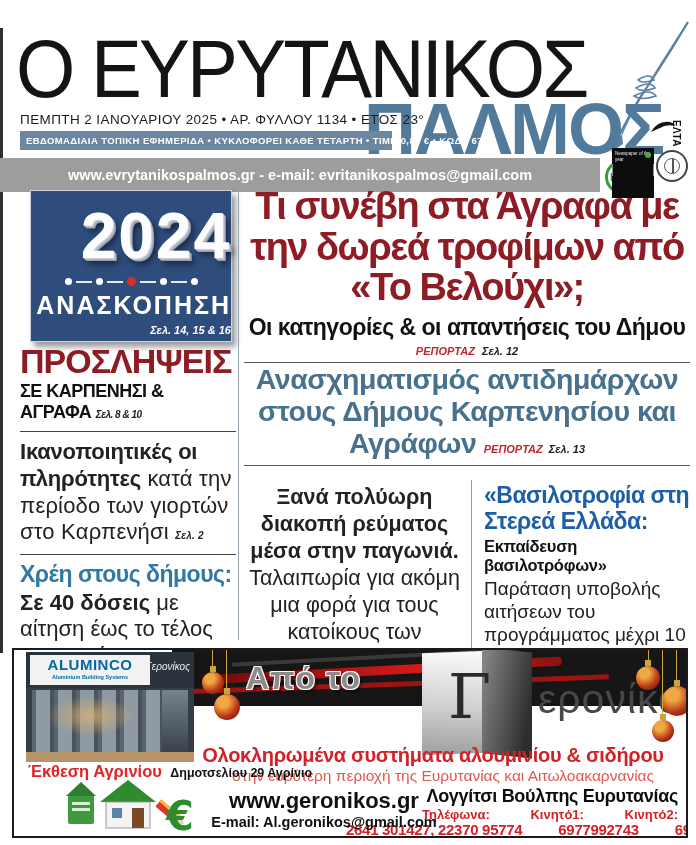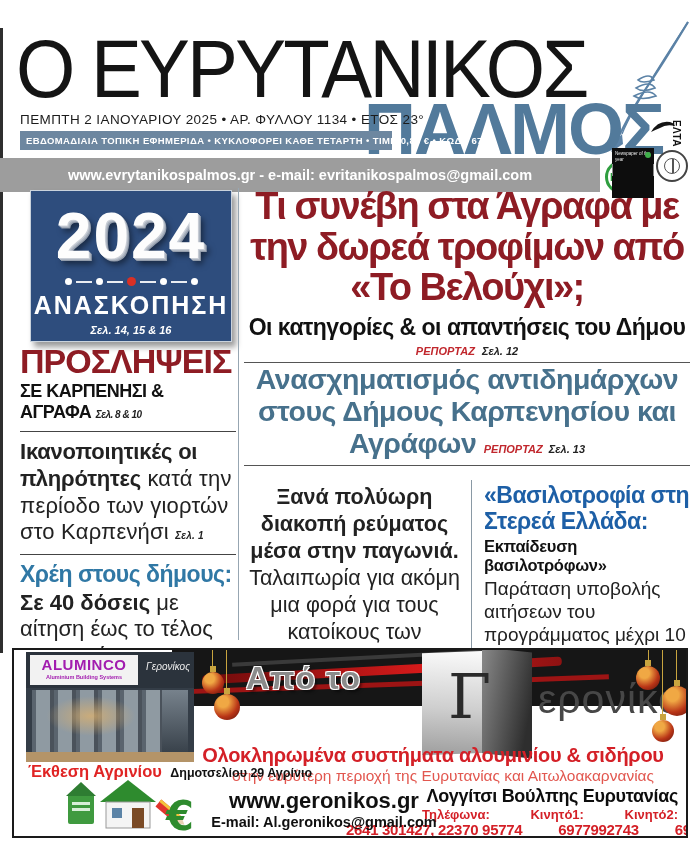--- a/index.html
+++ b/index.html
@@ -29,21 +29,21 @@
   .elta{left:650px;top:118px;width:40px;height:44px;}
   .elta .elta-text{position:absolute;right:0;top:10px;font-size:10px;font-weight:700;color:#111;
       transform:rotate(90deg);transform-origin:center;letter-spacing:.5px;}
   .stamp{left:656px;top:150px;width:32px;height:32px;border:2px solid #444;border-radius:50%;
       box-sizing:border-box;background:#fff;}
   .stamp:before{content:"";position:absolute;left:6px;top:6px;right:6px;bottom:6px;border:1.5px solid #555;border-radius:50%;}
   .stamp:after{content:"";position:absolute;left:50%;top:7px;bottom:7px;width:2px;background:#555;}
 
   
   .review-box{left:30px;top:190px;width:202px;height:152px;background:#2e4d7d;border:1px solid #c9d2dc;
-      box-shadow:4px 5px 6px rgba(0,0,0,.4);text-align:center;color:#fff;box-sizing:border-box;}
+      box-shadow:4px 5px 6px rgba(0,0,0,.4);text-align:right;color:#fff;box-sizing:border-box;}
   .review-year{font-size:64px;font-weight:700;letter-spacing:2px;margin-top:8px;color:#fdfdfd;
       text-shadow:1px 1px 0 #c9ced6,2px 2px 0 #aeb6c2,3px 3px 0 #939dac,5px 6px 6px rgba(0,0,0,.5);}
   .timeline{display:flex;align-items:center;justify-content:center;gap:4px;margin-top:4px;}
   .timeline .t-dot{width:7px;height:7px;border-radius:50%;background:#fff;}
   .timeline .t-dot.red{width:9px;height:9px;background:#d93025;}
   .timeline .t-dash{width:16px;height:2px;background:#fff;opacity:.9;}
   .review-title{font-size:25px;font-weight:700;letter-spacing:2px;margin-top:5px;}
   .review-pages{font-size:11px;font-style:italic;font-weight:700;margin-top:4px;}
 
   
@@ -83,22 +83,22 @@
 
   
   .ad{left:12px;top:648px;width:676px;height:190px;border:2px solid #1a1a1a;background:#fff;
       box-sizing:border-box;overflow:hidden;}
   .ad-band{position:absolute;left:158px;top:0;right:0;height:56px;background:#161616;overflow:hidden;}
   .ad-band .s1{position:absolute;left:30px;top:16px;width:70%;height:9px;background:linear-gradient(90deg,#6e0b0b,#d41a1a 60%,#8e1212);transform:rotate(-3deg);border-radius:4px;}
   .ad-band .s2{position:absolute;left:0;top:32px;width:85%;height:5px;background:#9d1414;transform:rotate(-2deg);}
   .ad-band .s3{position:absolute;left:60px;top:6px;width:50%;height:4px;background:#3a3a3a;transform:rotate(-3deg);}
   .storefront{position:absolute;left:12px;top:2px;width:168px;height:110px;background:#343d47;overflow:hidden;}
   .sf-sign{position:absolute;left:0;top:0;width:100%;height:36px;background:#2b333c;}
-  .sf-sign .sf-white{position:absolute;left:4px;top:3px;width:108px;height:30px;background:#f2f2f2;
-      color:#a21caf;text-align:center;}
+  .sf-sign .sf-white{position:absolute;left:4px;top:3px;width:120px;height:30px;background:#f2f2f2;
+      color:#0369a1;text-align:center;}
   .sf-brand{font-size:15px;font-weight:700;letter-spacing:.5px;line-height:1.1;margin-top:2px;}
   .sf-brand-sub{font-size:5.5px;font-weight:700;}
   .sf-script{position:absolute;right:4px;top:9px;color:#eee;font-size:10px;font-style:italic;}
   .sf-glass{position:absolute;left:6px;top:38px;width:130px;height:62px;
       background:repeating-linear-gradient(90deg,#5a646e 0 4px,#8f9aa2 4px 18px,#4a525b 18px 22px);}
   .sf-glow{position:absolute;left:20px;top:44px;width:90px;height:40px;
       background:radial-gradient(ellipse at center,rgba(222,178,110,.75),rgba(222,178,110,0) 70%);}
   .sf-door2{position:absolute;right:6px;top:38px;width:26px;height:62px;background:linear-gradient(180deg,#77828c,#39424b);}
   .sf-floor{position:absolute;left:0;bottom:0;width:100%;height:10px;background:#b49468;}
   .since{position:absolute;left:232px;top:10px;font-size:32px;font-weight:700;color:#8b8b8b;
@@ -203,21 +203,21 @@
   </section>
 
   <section class="abs left-stories">
     <div class="jobs-title">ΠΡΟΣΛΗΨΕΙΣ</div>
     <div class="jobs-sub">
       <span>ΣΕ ΚΑΡΠΕΝΗΣΙ &amp; ΑΓΡΑΦΑ</span>
       <span class="pg">Σελ. 8 &amp; 10</span>
     </div>
     <div class="lrule"></div>
     <div class="body-txt">
-      <b>Ικανοποιητικές οι πληρότητες</b><span> κατά την περίοδο των γιορτών στο Καρπενήσι </span><span class="pg">Σελ. 1</span>
+      <b>Ικανοποιητικές οι πληρότητες</b><span> κατά την περίοδο των γιορτών στο Καρπενήσι </span><span class="pg">Σελ. 2</span>
     </div>
     <div class="lrule"></div>
     <div class="debts-title">Χρέη στους δήμους:</div>
     <div class="debts-body">
       <b>Σε 40 δόσεις</b><span> με αίτηση έως το τέλος Ιανουαρίου</span>
     </div>
     <div class="pg-block">Σελ. 18</div>
   </section>
 
   <section class="abs bottom-row">

